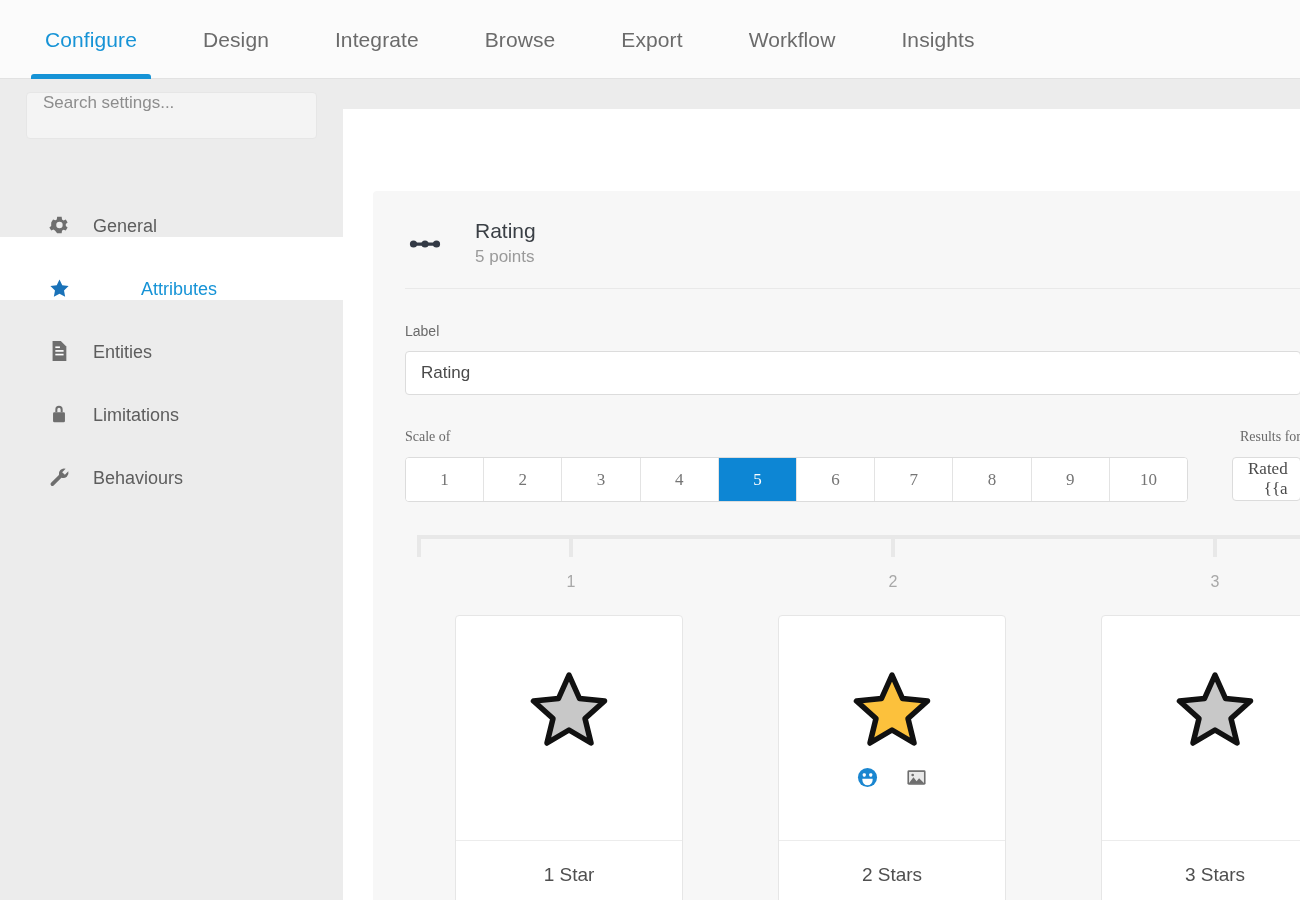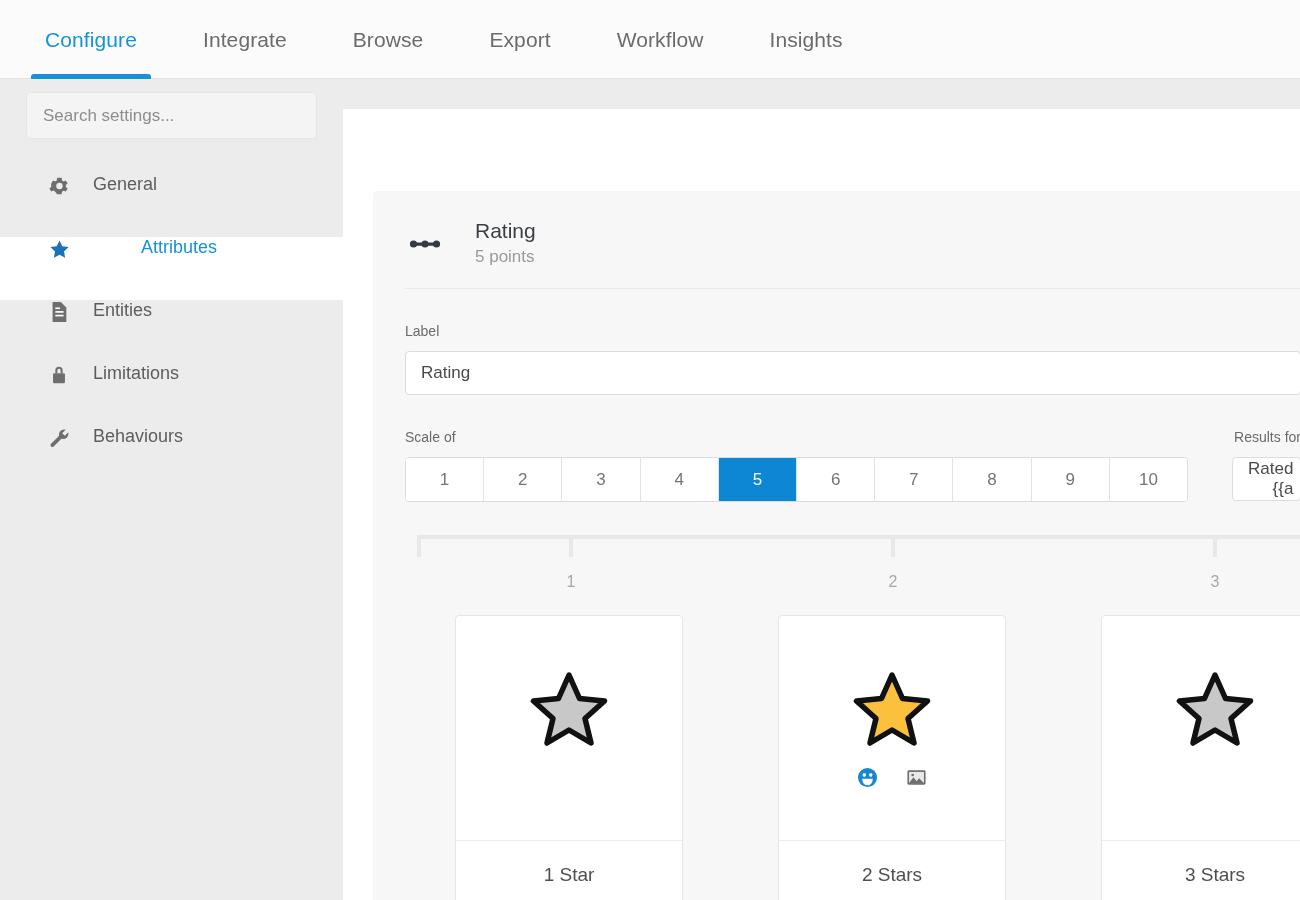--- a/index.html
+++ b/index.html
@@ -71,31 +71,31 @@
     height: 786px;
     background: #ececec;
   }
   .search-box {
     margin: 0 26px;
     height: 47px;
     background: #f4f4f4;
     border: 1px solid #e6e6e6;
     border-radius: 4px;
     display: flex;
-    align-items: center;
+    align-items: flex-start;
     padding: 0 16px;
     font-size: 17px;
     color: #8d8d8d;
     cursor: text;
   }
   .nav-list { margin-top: 35px; }
   .side-item {
     height: 63px;
     display: flex;
-    align-items: flex-start;
+    align-items: flex-end;
     padding-left: 47px;
     font-size: 18px;
     color: #5d5d5d;
     cursor: pointer;
   }
   .side-item .sico {
     width: 24px;
     height: 24px;
     margin-right: 22px;
     display: flex;
@@ -163,21 +163,21 @@
     border: 1px solid #dcdcdc;
     border-radius: 4px;
     display: flex;
     align-items: center;
     padding: 0 15px;
     font-size: 17px;
     color: #4a4a4a;
     cursor: text;
   }
 
-  .cols { display: flex; gap: 44px; }
+  .cols { display: flex; gap: 44px; font-family: Liberation Serif, serif; }
   .col-left { width: 783px; flex: none; }
   .col-right { flex: 1; min-width: 0; text-align: right; }
 
   
   .segmented {
     display: flex;
     height: 45px;
     border: 1px solid #dcdcdc;
     border-radius: 4px;
     overflow: hidden;
@@ -273,20 +273,23 @@
     color: #4f4f4f;
   }
 </style>
 </head>
 <body>
 
 <div class="topnav">
   <div class="nav-items">
     <div class="nav-item active">
         <span>Configure</span>
+      </div>
+    <div class="nav-item">
+        <span>Design</span>
       </div>
     <div class="nav-item">
         <span>Integrate</span>
       </div>
     <div class="nav-item">
         <span>Browse</span>
       </div>
     <div class="nav-item">
         <span>Export</span>
       </div>

